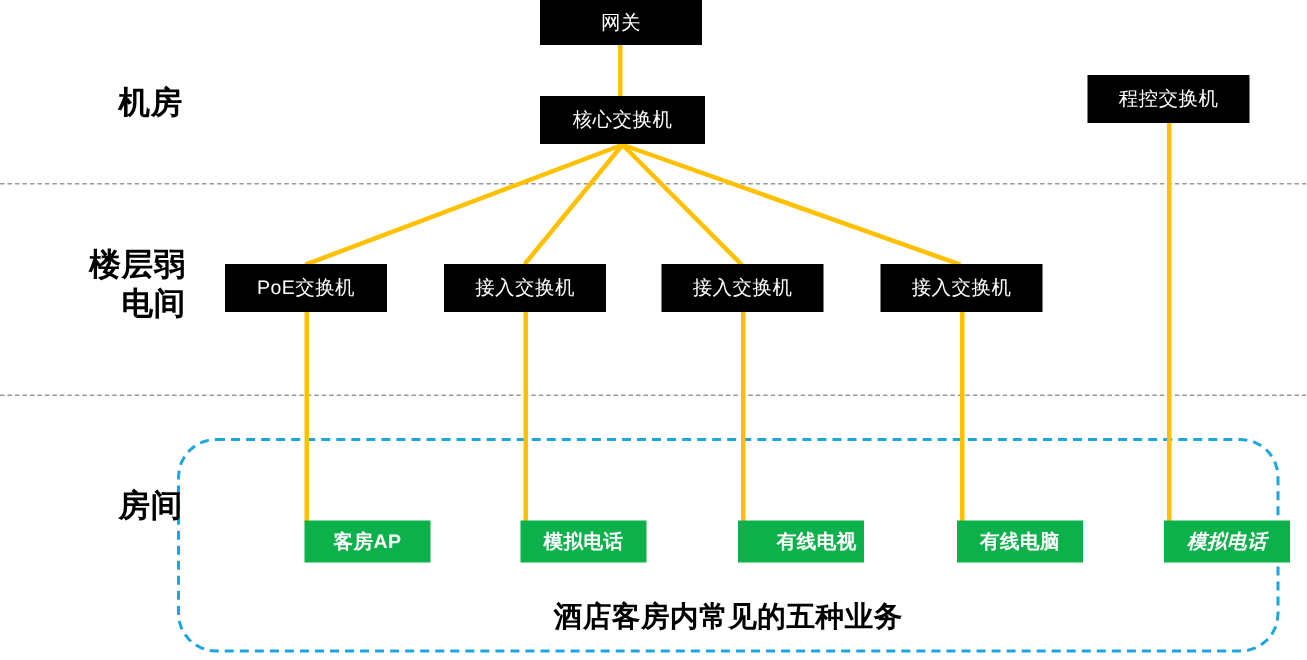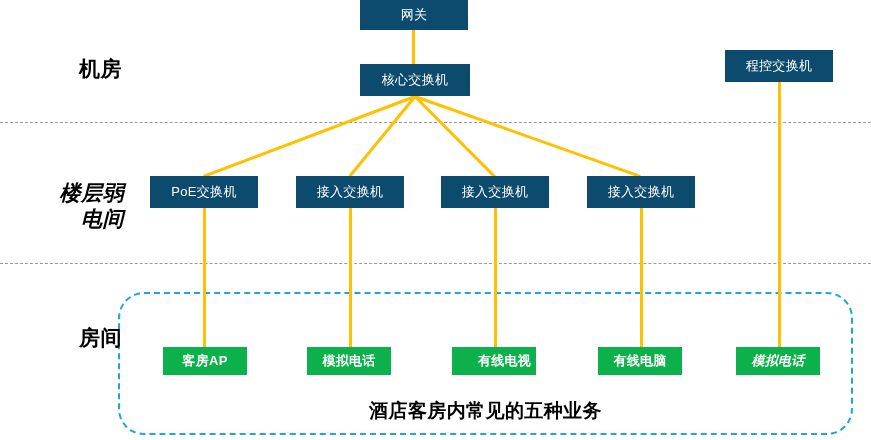--- a/index.html
+++ b/index.html
@@ -52,26 +52,27 @@
     align-items: center;
     justify-content: center;
     color: #ffffff;
     font-size: 13px;
     font-weight: normal;
     letter-spacing: 0.3px;
     white-space: nowrap;
     z-index: 5;
   }
   .node.blue {
-    background: #0c4a6e;
+    background: #000000;
   }
   .node.green {
     background: #0DB14B;
     font-weight: bold;
     font-size: 13px;
+    margin-left: 40px;
   }
   
   .link-v {
     position: absolute;
     background: #FFC000;
     width: 3px;
     z-index: 1;
   }
   .link-d {
     position: absolute;
@@ -97,21 +98,21 @@
 
 <div id="canvas">
 
   <div class="divider" style="top:122px;"></div>
   <div class="divider" style="top:263px;"></div>
 
   <div class="room-box" style="left:118px; top:292px; width:735px; height:143px;"></div>
 
   <div class="zone-label" style="left:12px; top:56px; width:110px;">机房</div>
 
-  <div class="zone-label" style="left:6px; top:180px; width:118px;font-style:italic;">楼层弱
+  <div class="zone-label" style="left:6px; top:164px; width:118px;">楼层弱
 电间</div>
 
   <div class="zone-label" style="left:12px; top:325px; width:110px;">房间</div>
 
   <div class="link-v" style="left:412px; top:30px; height:36px;"></div>
 
   <div class="link-v" style="left:203px; top:208px; height:141px;"></div>
   <div class="link-v" style="left:349px; top:208px; height:141px;"></div>
   <div class="link-v" style="left:494px; top:208px; height:141px;"></div>
   <div class="link-v" style="left:640px; top:208px; height:141px;"></div>

